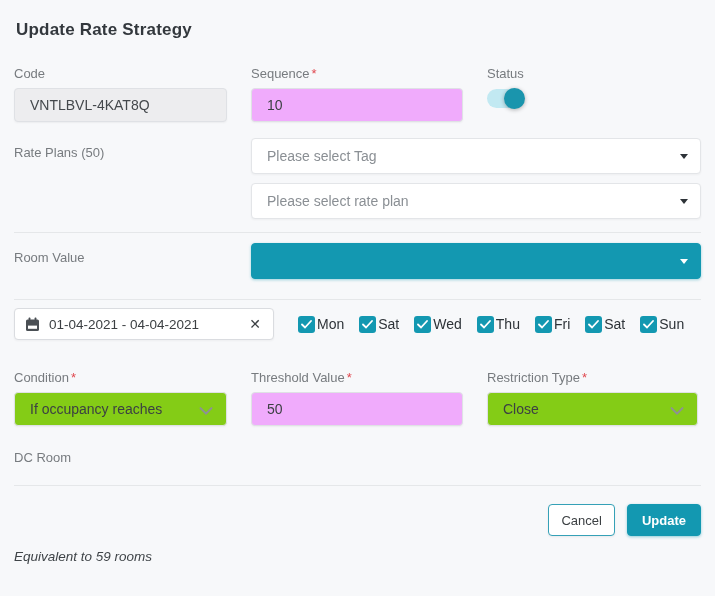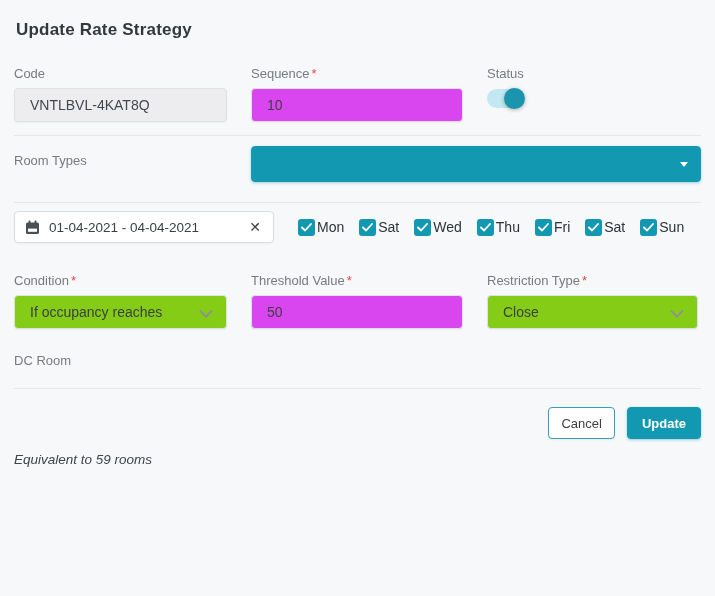--- a/index.html
+++ b/index.html
@@ -27,21 +27,21 @@
   
   .grid3 {
     display: grid;
     grid-template-columns: 213px 212px 211px;
     column-gap: 24px;
     margin-top: 26px;
   }
 
   .text-input {
     width: 100%; height: 34px;
-    background: #d946ef;
+    background: #f0abfc;
     border: 1px solid #dfe1e5; border-radius: 4px;
     padding: 0 10px 0 15px;
     font-size: 14px; color: #3c4043;
     font-family: inherit;
     box-shadow: 0 1px 2px rgba(60,64,67,.06);
     outline: none;
   }
   .text-input.disabled { background: #ededef; color: #44484c; }
 
   
@@ -189,26 +189,41 @@
     </div>
     <div>
       <label class="field-label">Status</label>
       <div class="toggle checked on">
         <span class="track"></span>
         <span class="thumb"></span>
       </div>
     </div>
   </div>
 
+  <div class="wide-row">
+    <div class="row-label-cell">
+      <span class="field-label">Rate Plans (50)</span>
+    </div>
+    <div class="row-control-cell">
+      <div class="select-box">
+        <span>Please select Tag</span>
+        <span class="caret-down"></span>
+      </div>
+      <div class="select-box">
+        <span>Please select rate plan</span>
+        <span class="caret-down"></span>
+      </div>
+    </div>
+  </div>
 
   <hr class="divider d1">
 
   <div class="wide-row" style="margin-top:10px;">
     <div class="row-label-cell">
-      <span class="field-label">Room Types</span>
+      <span class="field-label">Room Value</span>
     </div>
     <div class="row-control-cell">
       <div class="select-box filled">
         <span></span>
         <span class="caret-down"></span>
       </div>
     </div>
   </div>
 
   <hr class="divider d2">

